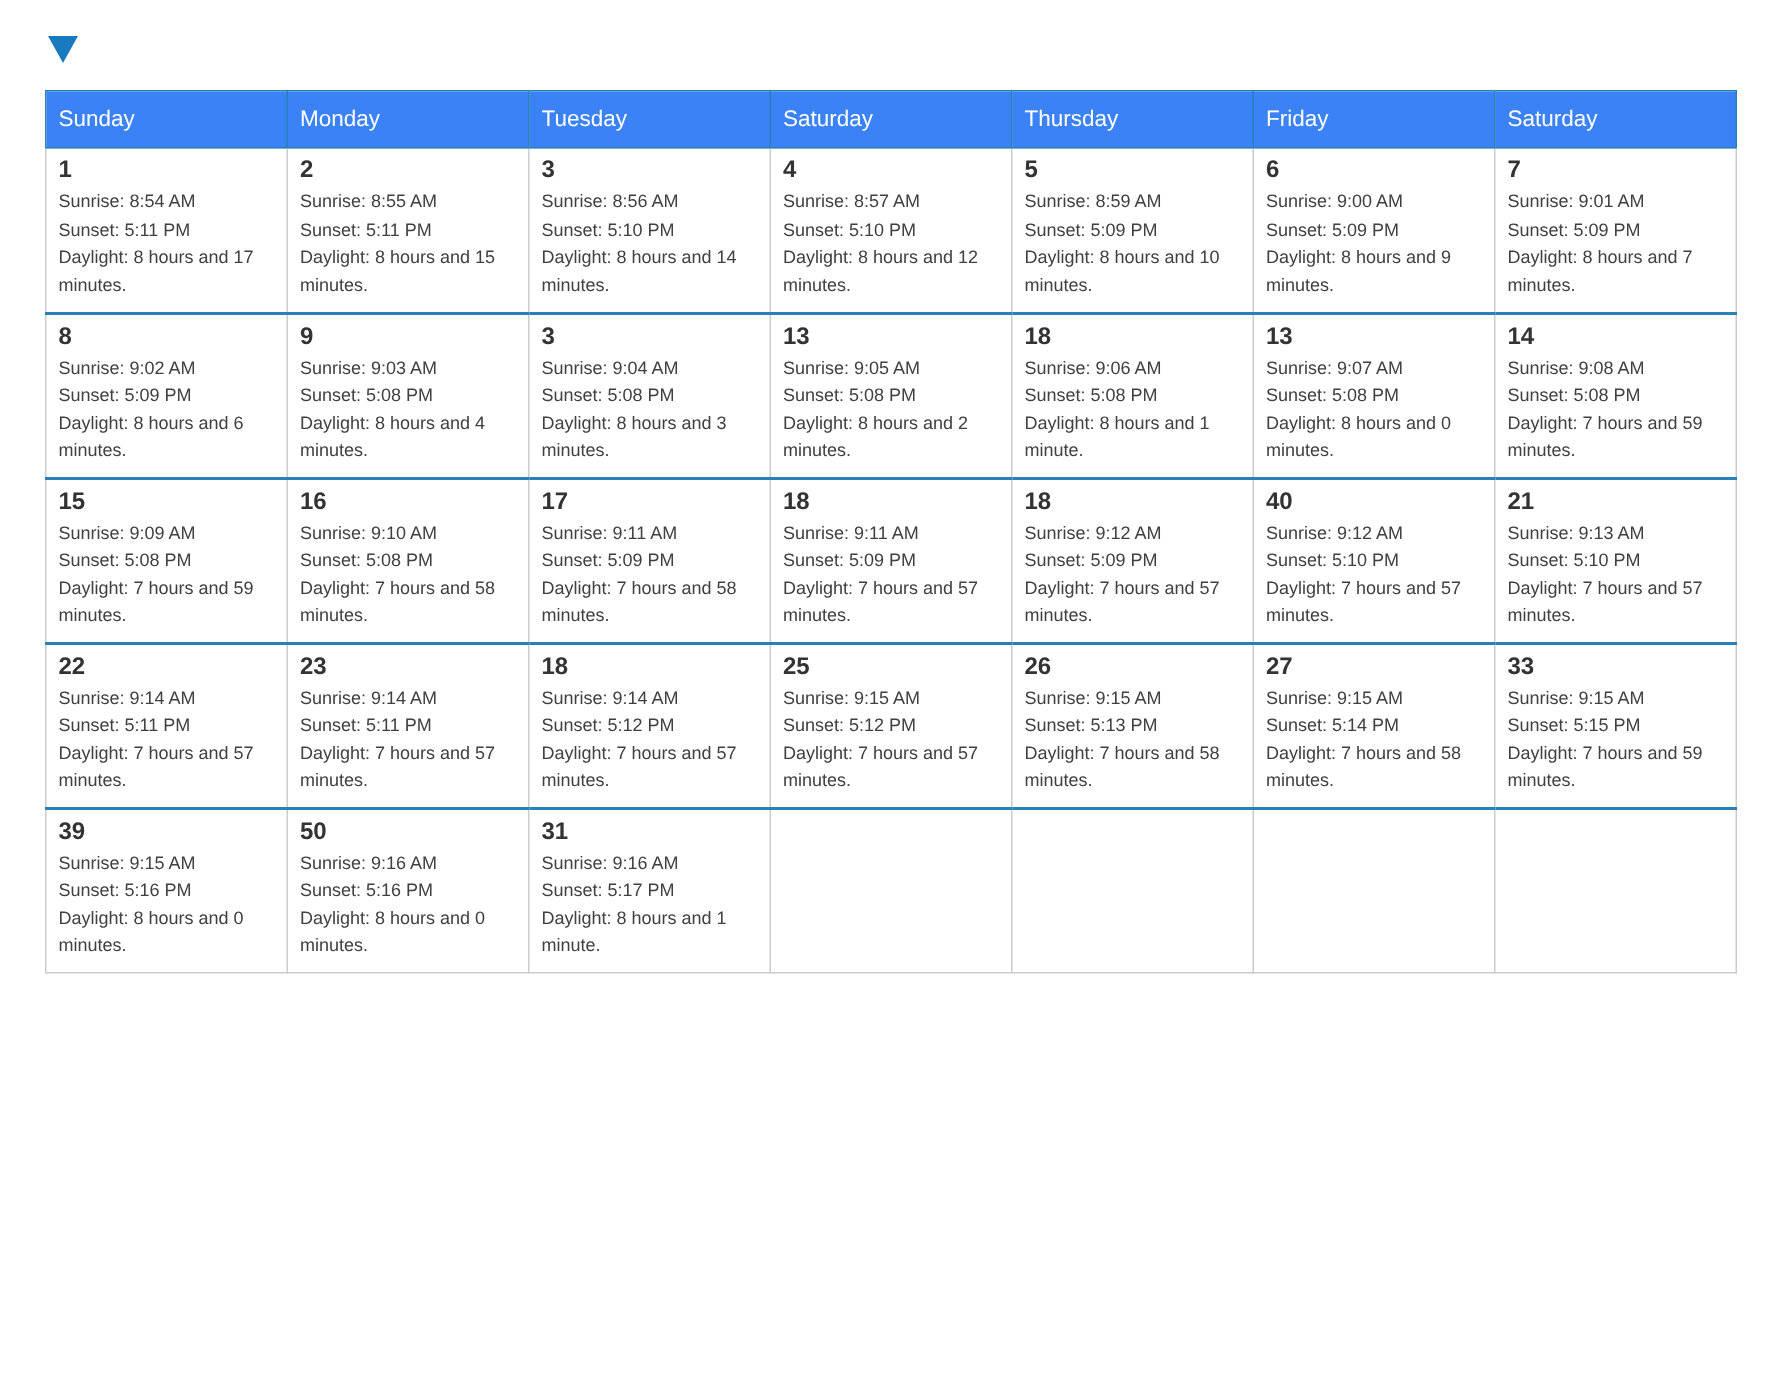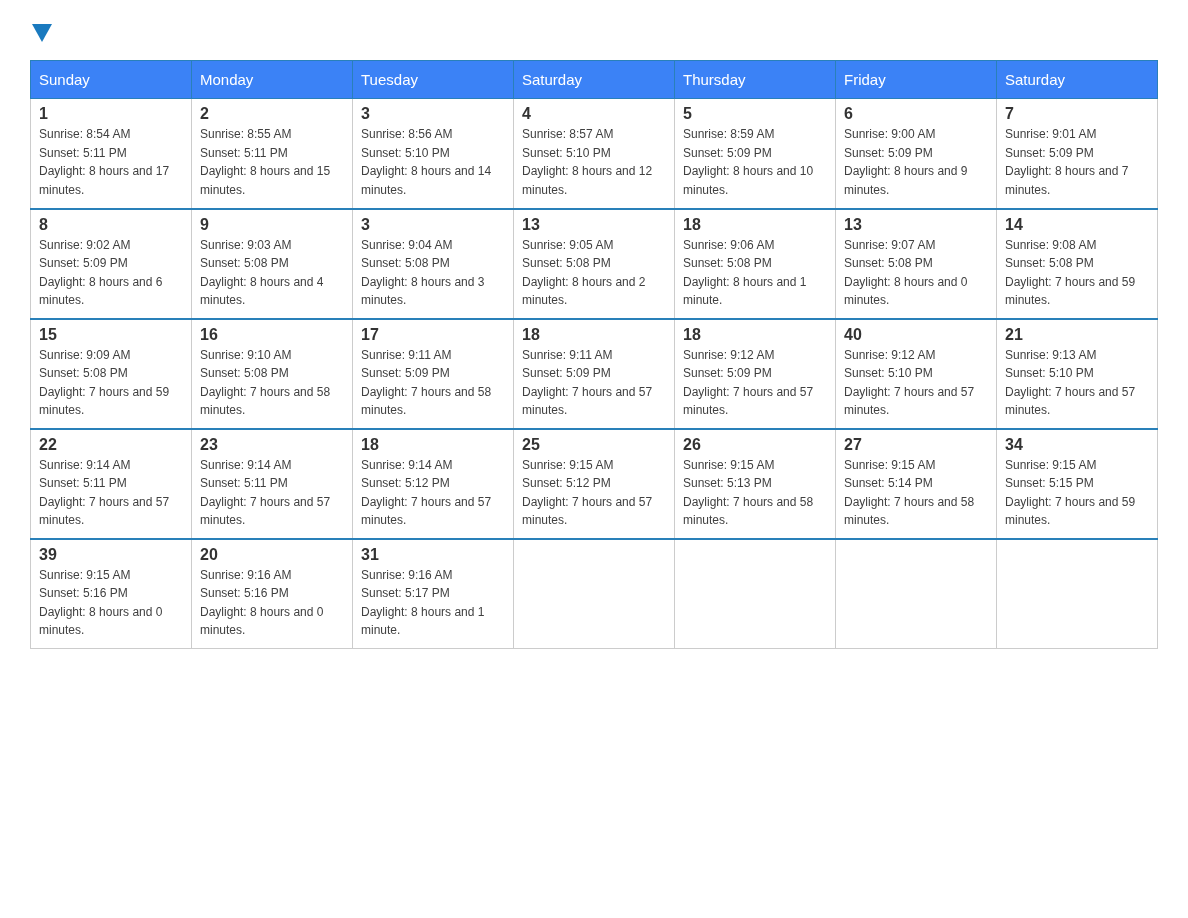--- a/index.html
+++ b/index.html
@@ -248,31 +248,31 @@
         </td>
         <td>
           <span class="day-num">26</span>
           <div class="day-info">Sunrise: 9:15 AM<br>Sunset: 5:13 PM<br>Daylight: 7 hours and 58 minutes.</div>
         </td>
         <td>
           <span class="day-num">27</span>
           <div class="day-info">Sunrise: 9:15 AM<br>Sunset: 5:14 PM<br>Daylight: 7 hours and 58 minutes.</div>
         </td>
         <td>
-          <span class="day-num">34</span>
+          <span class="day-num">33</span>
           <div class="day-info">Sunrise: 9:15 AM<br>Sunset: 5:15 PM<br>Daylight: 7 hours and 59 minutes.</div>
         </td>
       </tr>
       <tr class="row-divider">
         <td>
           <span class="day-num">39</span>
           <div class="day-info">Sunrise: 9:15 AM<br>Sunset: 5:16 PM<br>Daylight: 8 hours and 0 minutes.</div>
         </td>
         <td>
-          <span class="day-num">20</span>
+          <span class="day-num">50</span>
           <div class="day-info">Sunrise: 9:16 AM<br>Sunset: 5:16 PM<br>Daylight: 8 hours and 0 minutes.</div>
         </td>
         <td>
           <span class="day-num">31</span>
           <div class="day-info">Sunrise: 9:16 AM<br>Sunset: 5:17 PM<br>Daylight: 8 hours and 1 minute.</div>
         </td>
         <td></td>
         <td></td>
         <td></td>
         <td></td>

